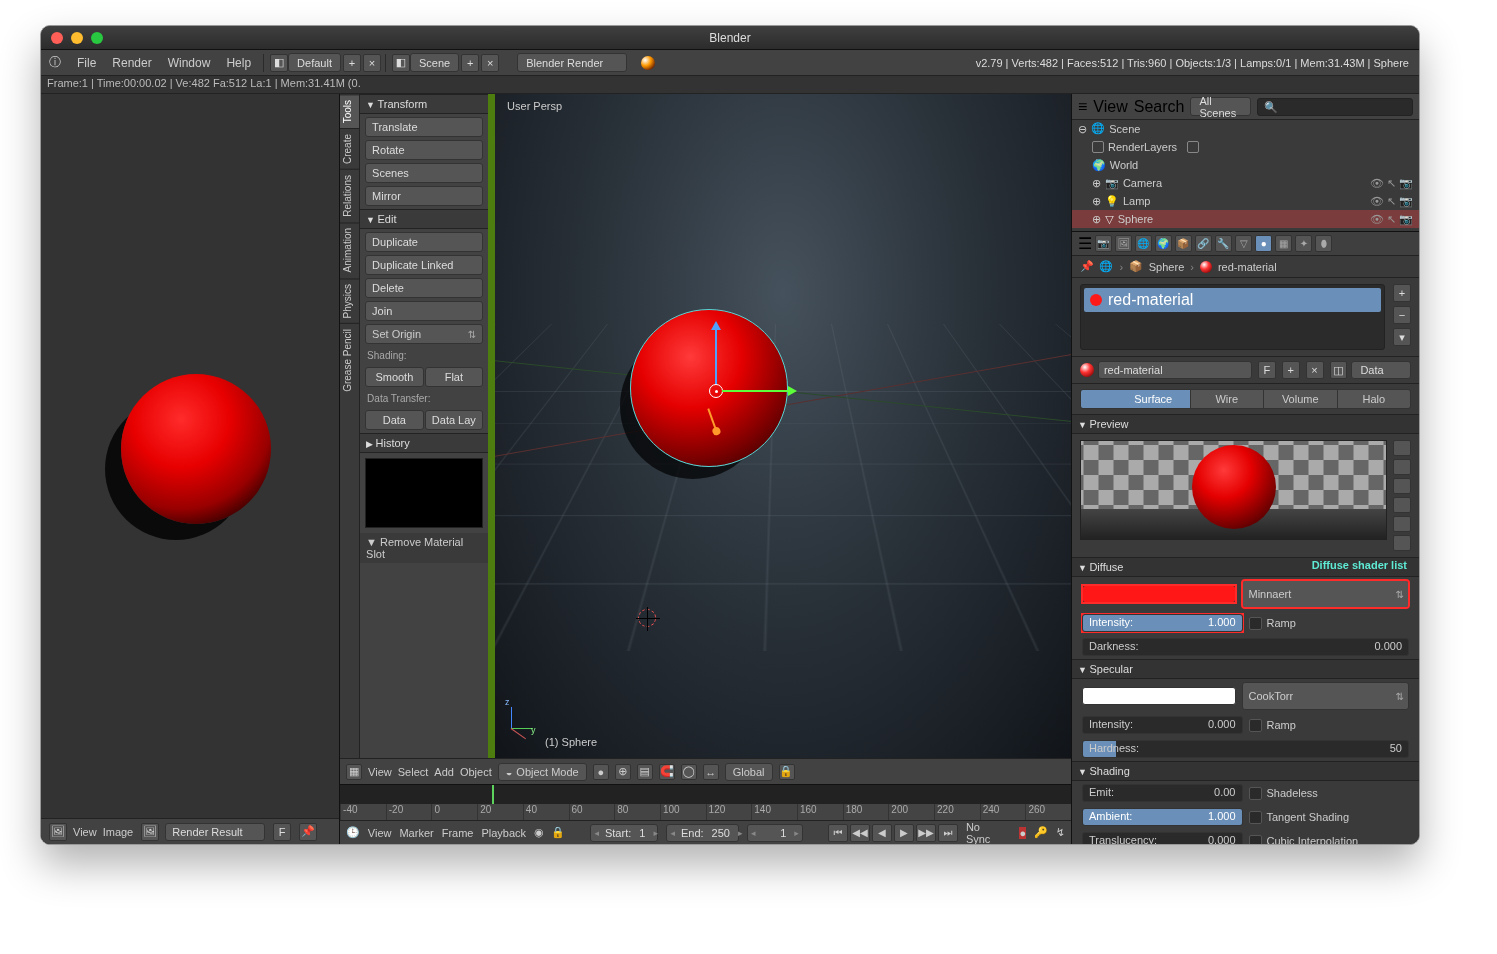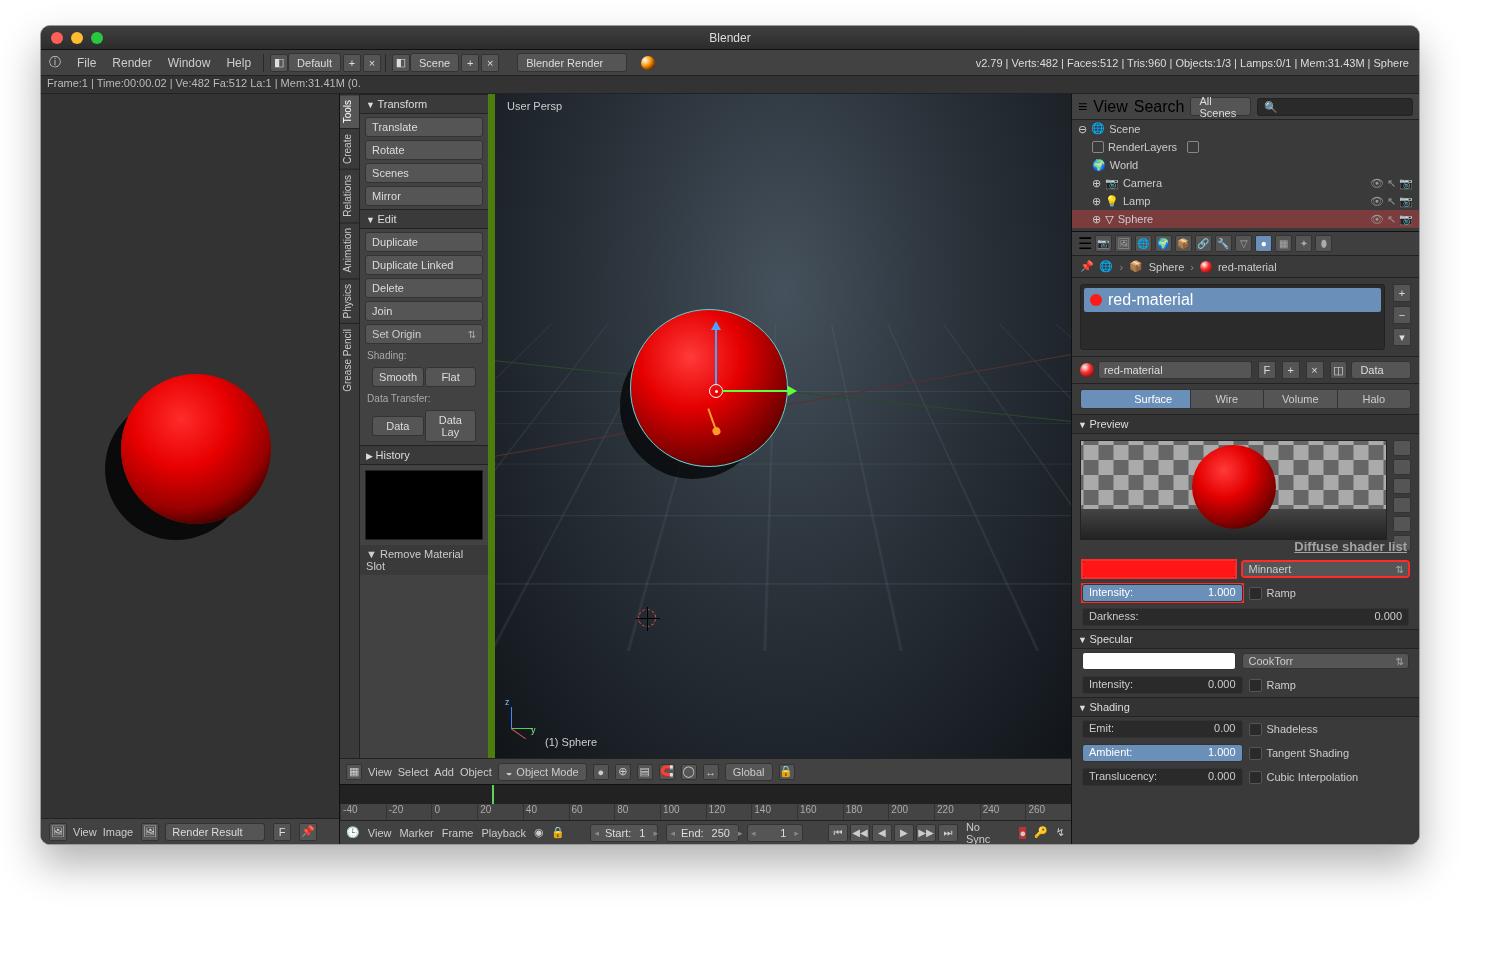--- a/index.html
+++ b/index.html
@@ -42,21 +42,21 @@
   .viewport-col { flex:1; display:flex; flex-direction:column; }
   .viewport-row { flex:1; display:flex; }
   .vert-tabs { width:20px; background:#3a3a3a; display:flex; flex-direction:column; border-right:1px solid #222;}
   .vtab { writing-mode: vertical-rl; transform: rotate(180deg); font-size:10px; color:#ccc; padding:5px 2px; border-bottom:1px solid #222; text-align:center; }
   .vtab.active { background:#555; color:#fff; }
   .toolshelf { width:135px; background:#424242; color:#ccc; font-size:11px; border-right:7px solid #4d7c0f; overflow-y:auto;}
   .panel-h { background:#3a3a3a; padding:3px 6px; font-size:11px; color:#ddd; border-top:1px solid #222; border-bottom:1px solid #222;}
   .panel-h::before { content:"▼ "; font-size:9px;}
   .panel-h.collapsed::before { content:"▶ "; }
   .op-btn { display:block; margin:3px 5px; padding:3px 6px; background:#555; border:1px solid #333; border-radius:3px; color:#ddd; font-size:11px;}
-  .op-row { display:flex; gap:1px; margin:3px 12px;align-items:center;}
+  .op-row { display:flex; gap:1px; margin:3px 5px;}
   .op-row .op-btn { margin:0; flex:1; text-align:center; }
   .op-lbl { padding:3px 7px; color:#aaa; font-size:10px;}
   .op-select { margin:3px 5px; padding:3px 6px; background:#555; border:1px solid #333; border-radius:3px; display:flex; justify-content:space-between; align-items:center;}
   .op-select::after { content:"⇅"; font-size:10px; color:#aaa;}
   .toolshelf .black-pad { margin:5px; height:70px; background:#000; border:1px solid #222;}
   .remove-slot { padding:3px 6px; background:#3a3a3a; margin-top:5px;}
 
   
   .viewport { flex:1; position:relative; background: radial-gradient(ellipse at 50% 30%, #45515c 0%, #2a323a 45%, #11151a 100%); overflow:hidden; }
   .vp-label { position:absolute; top:6px; left:12px; font-size:11px; color:#ccc;}
@@ -154,30 +154,30 @@
     background:linear-gradient(#444,#222);}
   .preview-sphere { position:absolute; left:50%; top:50%; width:84px;height:84px;margin:-45px 0 0 -42px;border-radius:50%;
     background:radial-gradient(circle at 38% 30%, #ff3a3a 0%, #e50000 35%, #7a0000 70%, #1a0000 100%);}
   .preview-side{width:18px;display:flex;flex-direction:column;gap:3px;}
   .preview-side div{height:16px;background:#555;border:1px solid #333;border-radius:2px;}
 
   .prop-row { display:flex; align-items:center; gap:8px; padding:3px 10px;}
   .prop-row.two { gap:6px;}
   .prop-row .half { flex:1; }
   .color-swatch { height:18px; border:1px solid #333; border-radius:3px;}
-  .drop { background:#555; border:1px solid #333;border-radius:3px; height:16px; display:flex; align-items:center; padding:0 6px; position:relative;}
+  .drop { background:#555; border:1px solid #333;border-radius:3px; height:28px; display:flex; align-items:center; padding:0 6px; position:relative;}
   .drop::after{content:"⇅"; position:absolute; right:4px; font-size:10px; color:#aaa;}
   .slider-field { height:18px; border:1px solid #333; border-radius:3px; position:relative; background:#2a2a2a; overflow:hidden;}
   .slider-field .fill{position:absolute;left:0;top:0;bottom:0;background:#6a8fb8;}
   .slider-field .sl-label{position:absolute;left:6px;top:1px;color:#fff;font-size:11px;}
   .slider-field .sl-val{position:absolute;right:6px;top:1px;color:#fff;font-size:11px;}
   .chk{width:13px;height:13px;border:1px solid #555;border-radius:2px;display:inline-block;margin-right:5px;background:#2a2a2a;}
 
   .hl-red { outline:2px solid #ff2a2a; outline-offset:-1px;}
-  .annot { position:absolute; color:#a3a3a3; font-weight:bold; font-size:13px;text-decoration:underline;}
+  .annot { position:absolute; color:#5eead4; font-weight:bold; font-size:11px;}
 
   ::-webkit-scrollbar{width:10px;height:10px;}
   ::-webkit-scrollbar-thumb{background:#555;border-radius:5px;}
   ::-webkit-scrollbar-track{background:#2a2a2a;}
 </style>
 </head>
 <body>
 
 <div id="app">
 
@@ -518,20 +518,21 @@
           <div class="preview-side">
             <div></div>
             <div></div>
             <div></div>
             <div></div>
             <div></div>
             <div></div>
           </div>
         </div>
 
+        <div class="panel-h">Diffuse</div>
         <div class="annot" style="right:12px; margin-top:-18px">Diffuse shader list</div>
         <div class="prop-row two">
           <div class="half hl-red">
             <div class="color-swatch" style="background:#ff1717"></div>
           </div>
           <div class="half drop hl-red">
               <span>Minnaert</span>
             </div>
         </div>
         <div class="prop-row two">
@@ -568,20 +569,27 @@
           <div class="half">
             <div class="slider-field">
               <div class="fill" style="width:0%"></div>
               <span class="sl-label" style="color:#ccc">Intensity:</span>
               <span class="sl-val" style="color:#ccc">0.000</span>
             </div>
           </div>
           <div class="half" style="display:flex;align-items:center">
             <span class="chk"></span>
             <span>Ramp</span>
+          </div>
+        </div>
+        <div class="prop-row">
+          <div class="slider-field" style="flex:1">
+            <div class="fill" style="width:10%"></div>
+            <span class="sl-label" style="color:#ccc">Hardness:</span>
+            <span class="sl-val" style="color:#ccc">50</span>
           </div>
         </div>
 
         <div class="panel-h">Shading</div>
         <div class="prop-row two">
           <div class="half">
             <div class="slider-field">
               <div class="fill" style="width:0%"></div>
               <span class="sl-label" style="color:#ccc">Emit:</span>
               <span class="sl-val" style="color:#ccc">0.00</span>

